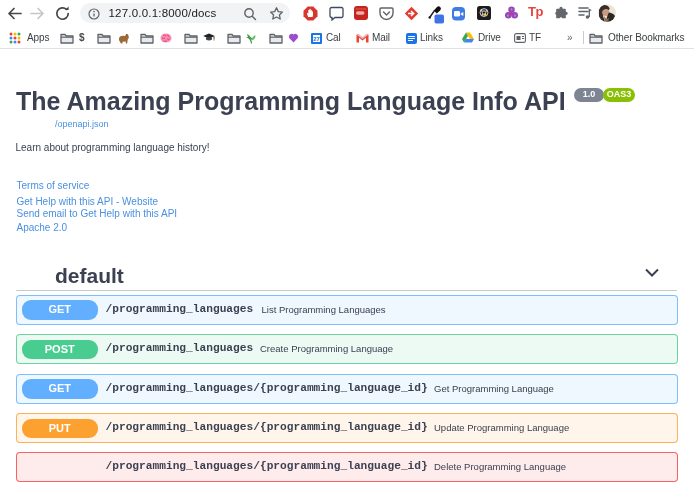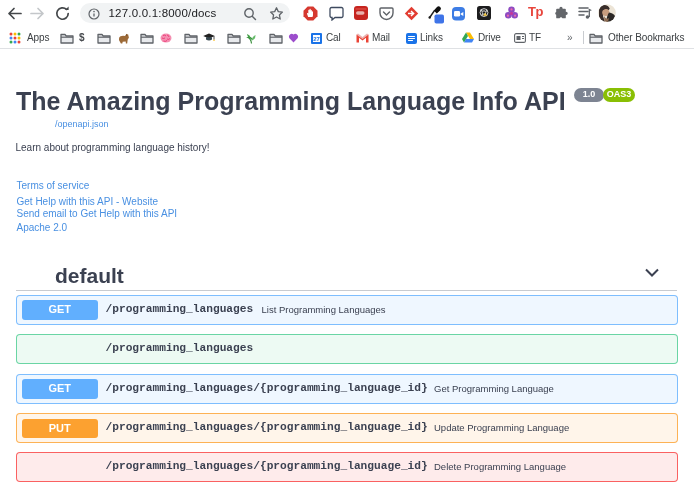--- a/index.html
+++ b/index.html
@@ -21,21 +21,21 @@
 #openapi { position:absolute; left:16px; top:118.5px; font-size:9px; color:#4990e2;margin-left:39px; }
 #desc { position:absolute; left:15.5px; top:142px; font-size:10px; color:#3b4151; }
 .ilink { position:absolute; left:16.5px; font-size:10px; color:#4990e2;margin-top:12px; }
 #deflbl { position:absolute; left:23px; top:263.5px; font-size:21px; font-weight:bold; color:#3b4151;margin-left:32px; }
 #defline { position:absolute; left:16px; top:290px; width:661px; height:1px; background:#c8cbd0; }
 .opblock { position:absolute; left:15.5px; width:662px; height:30px; border-radius:4px; border:1px solid; }
 .ob-get { background:#eff7ff; border-color:rgba(97,175,254,.8); }
 .ob-post { background:#edfaf3; border-color:rgba(73,204,144,.8); }
 .ob-put { background:#fff5ea; border-color:rgba(252,161,48,.8); }
 .ob-del { background:#feebeb; border-color:rgba(249,62,62,.8); }
-.method { position:absolute; left:5px; top:4.5px; width:76.5px; height:19.5px; border-radius:3px; color:#fff; font-size:11px; font-weight:bold; text-align:center; line-height:19.5px; }
+.method { position:absolute; left:5px; top:4.5px; width:76.5px; height:19.5px; border-radius:9px; color:#fff; font-size:11px; font-weight:bold; text-align:center; line-height:19.5px; }
 .m-get { background:#61affe; }
 .m-post { background:#49cc90; }
 .m-put { background:#fca130; }
 .m-del { background:#f93e3e; }
 .path { position:absolute; left:89px; top:7px; font-family:"Liberation Mono", monospace; font-size:11.2px; font-weight:bold; color:#3b4151; letter-spacing:0; }
 .opdesc { position:absolute; top:8px; font-size:9.5px; color:#3b4151; }
 </style>
 </head>
 <body>
 <div id="toolbar">
@@ -283,21 +283,23 @@
 <svg class="abs" style="left:644.5px;top:267.5px" width="14" height="10" viewBox="0 0 14 10">
     <path d="M1 1.5 L7 7.5 L13 1.5" stroke="#3b4151" stroke-width="2" fill="none"></path>
   </svg>
 <div id="defline"></div>
 <div class="opblock ob-get" style="top:294.5px">
   <div class="method m-get">GET</div>
   <div class="path">/programming_languages</div>
   <div class="opdesc" style="left:245px">List Programming Languages</div>
 </div>
 <div class="opblock ob-post" style="top:334px">
+  <div class="method m-post">POST</div>
   <div class="path">/programming_languages</div>
+  <div class="opdesc" style="left:243.5px">Create Programming Language</div>
 </div>
 <div class="opblock ob-get" style="top:373.5px">
   <div class="method m-get">GET</div>
   <div class="path">/programming_languages/{programming_language_id}</div>
   <div class="opdesc" style="left:417.5px">Get Programming Language</div>
 </div>
 <div class="opblock ob-put" style="top:413px">
   <div class="method m-put">PUT</div>
   <div class="path">/programming_languages/{programming_language_id}</div>
   <div class="opdesc" style="left:417.5px">Update Programming Language</div>

